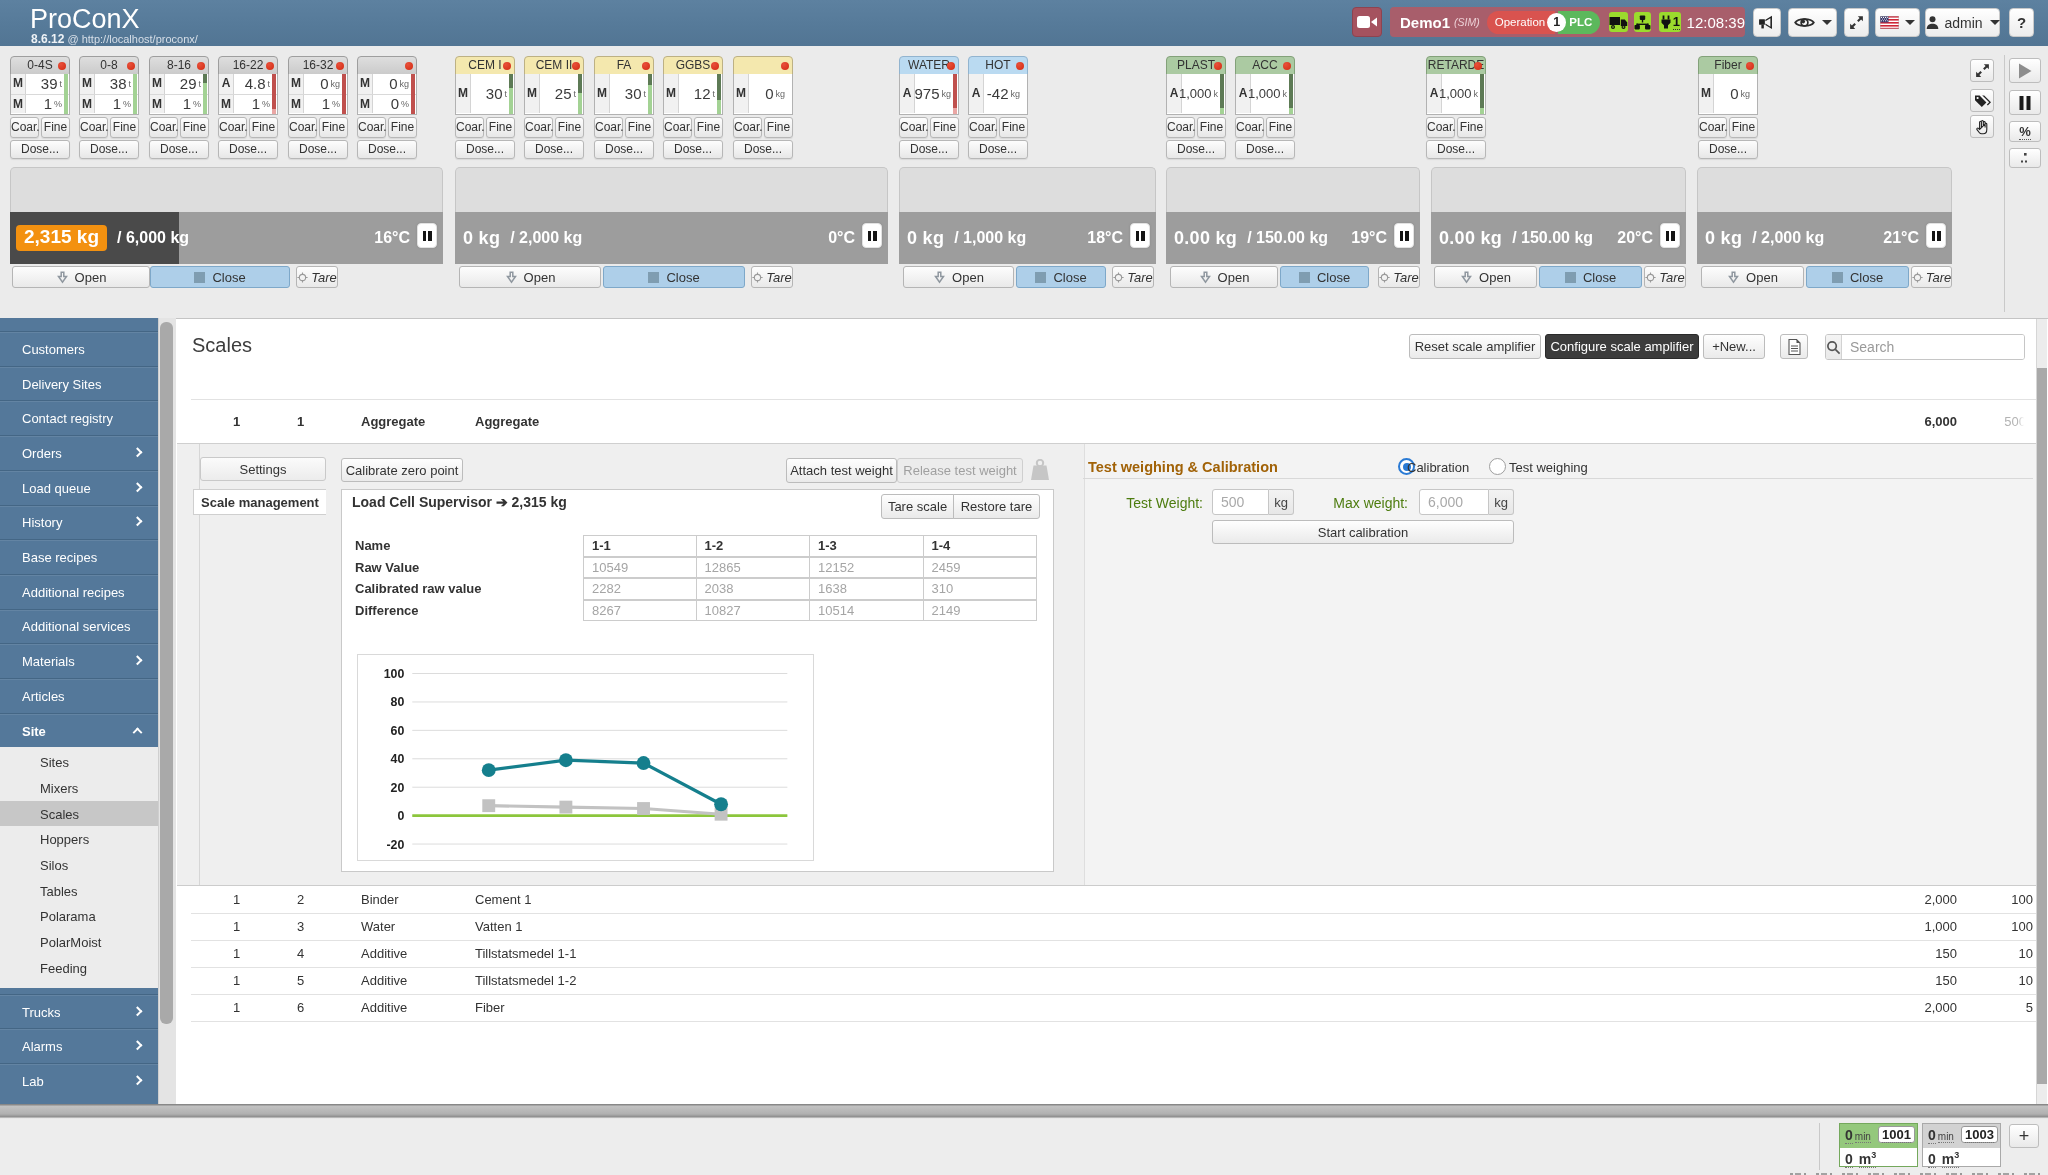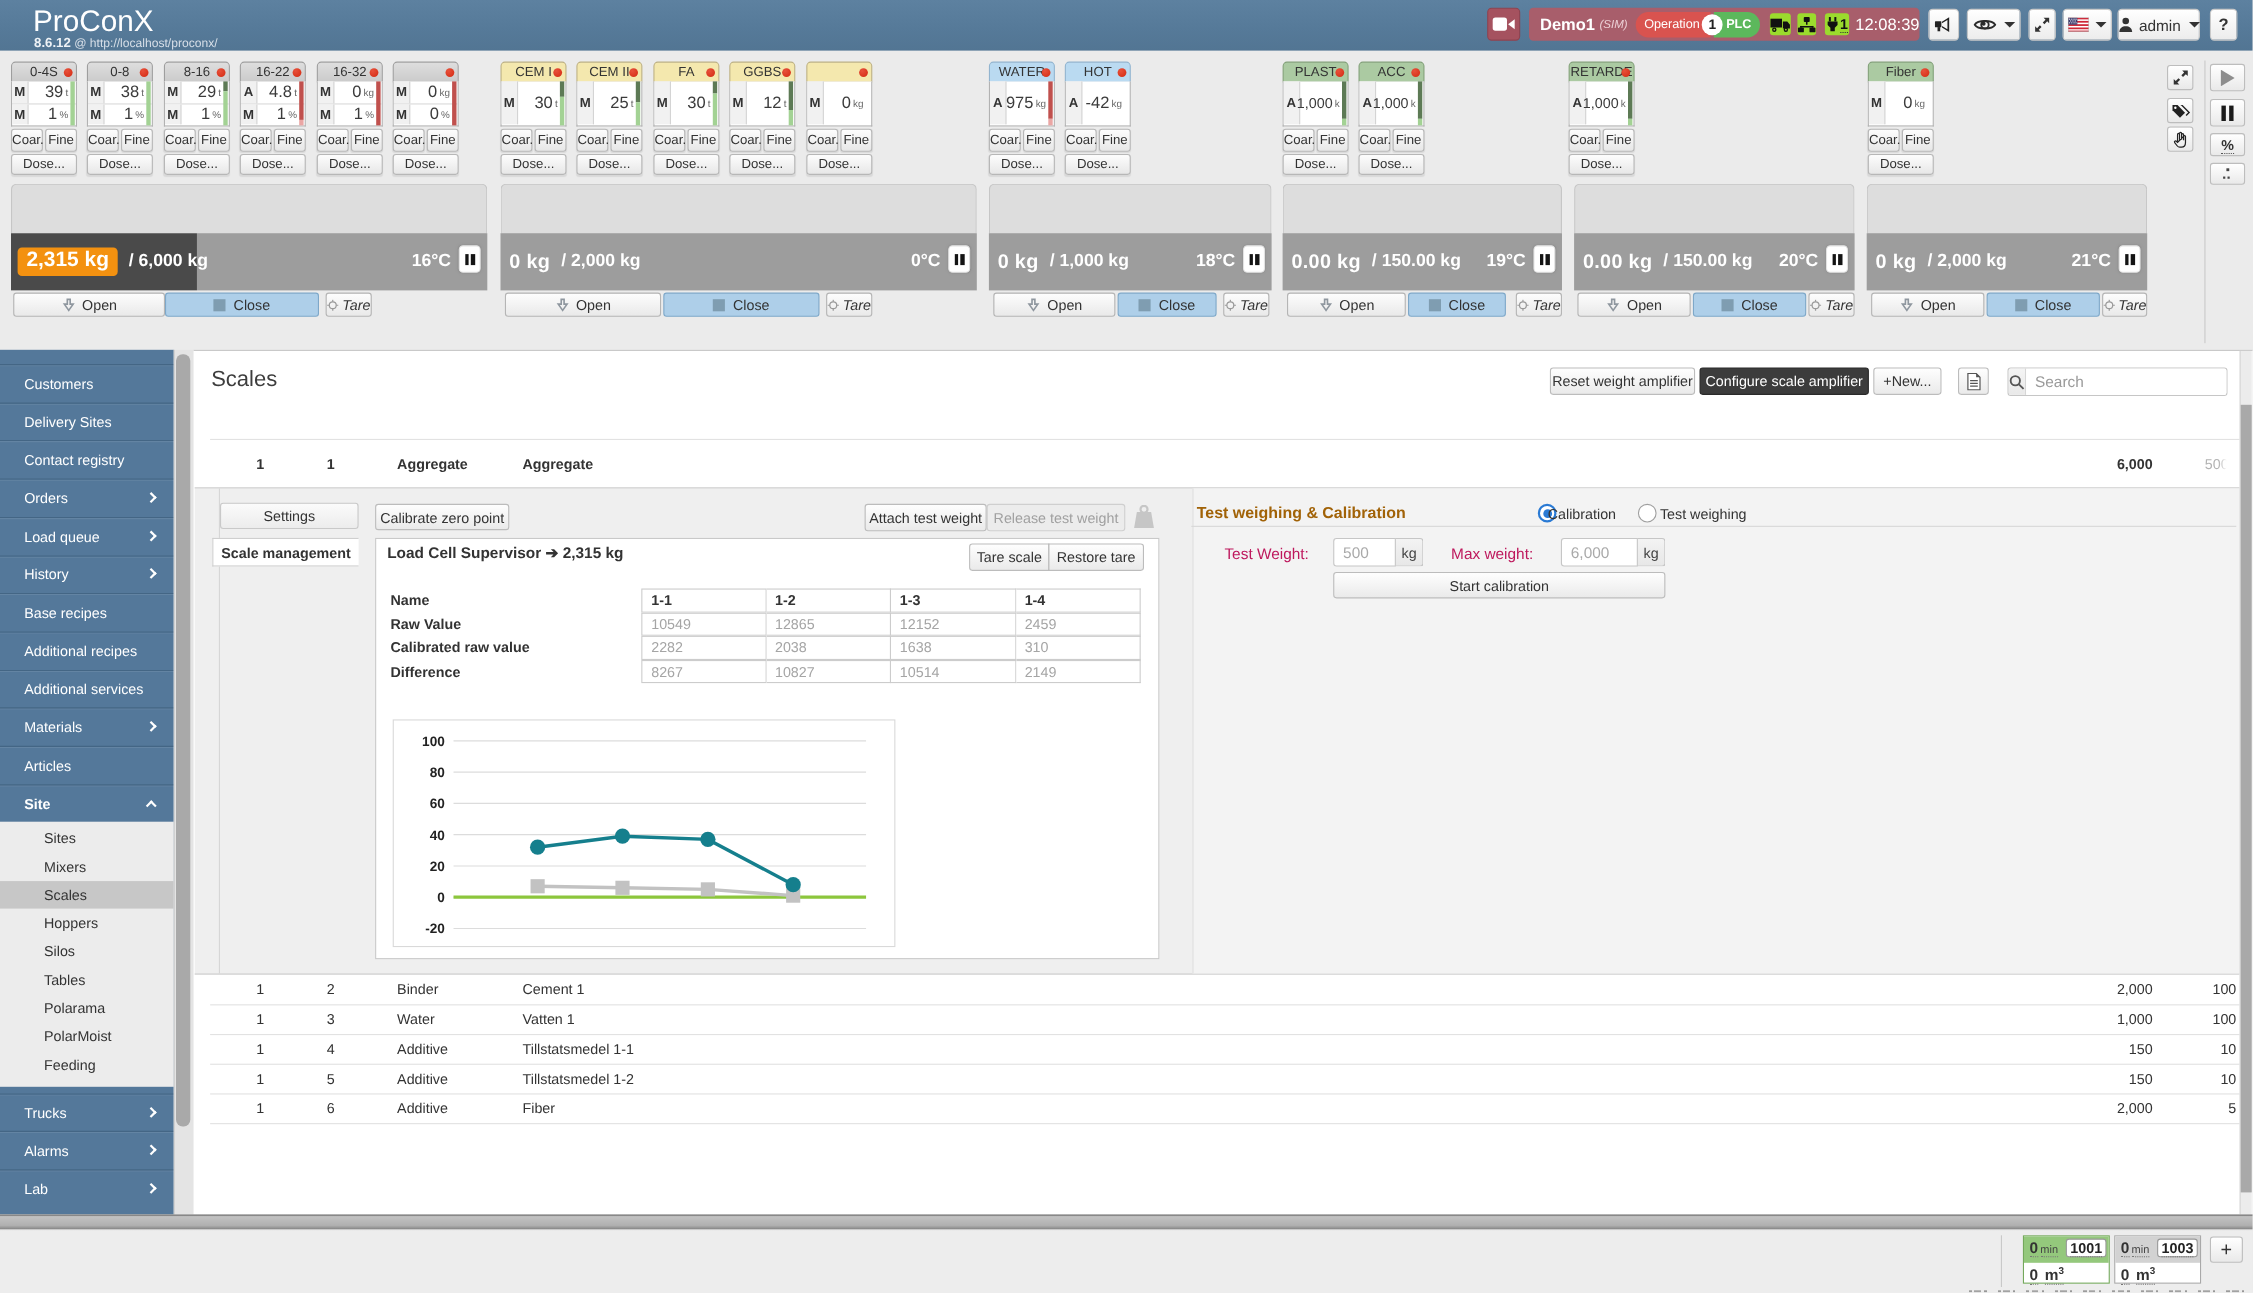--- a/index.html
+++ b/index.html
@@ -120,21 +120,21 @@
   #lc-title { left:352px; top:494px; font-weight:bold; font-size:14px; color:#333; }
   .lc-lbl { position:absolute; left:355px; font-weight:bold; font-size:13px; color:#333; }
   .lc-cell { position:absolute; border:1px solid #ccc; border-left:none; font-size:13px; padding-left:8px; display:flex; align-items:center; background:#fff; }
   .lc-cell.first { border-left:1px solid #ccc; }
   .lc-cell.hdr { font-weight:bold; color:#333; }
   .lc-cell.num { color:#a5a5a5; }
   .radio { position:absolute; width:17px; height:17px; border-radius:50%; background:#fff; border:1px solid #9f9f9f; }
   .radio.sel { border:2px solid #2a7ad4; }
   .radio.sel:after { content:""; position:absolute; left:2.5px; top:2.5px; width:8px; height:8px; border-radius:50%; background:#2a7ad4; }
   .rlabel { position:absolute; font-size:13px; color:#333; }
-  .flabel { position:absolute; font-size:14px; color:#be185d; text-align:center; }
+  .flabel { position:absolute; font-size:14px; color:#4d7c0f; text-align:right; }
   .finput { position:absolute; background:#fff; border:1px solid #c6c6c6; border-radius:3px 0 0 3px; font-size:14px; color:#a9a9a9;
       display:flex; align-items:center; padding-left:8px; }
   .faddon { position:absolute; background:linear-gradient(180deg,#f3f3f3,#e7e7e7); border:1px solid #c6c6c6; border-left:none; border-radius:0 3px 3px 0;
       font-size:13px; color:#444; display:flex; align-items:center; justify-content:center; }
 
   
   #main-vtrack { left:2036px; top:319px; width:11px; height:785px; background:#ececec; border-left:1px solid #d6d6d6; }
   #main-vthumb { left:2037px; top:368px; width:10px; height:716px; background:#a9a9a9; }
   #hsplit { left:0px; top:1104px; width:2048px; height:15px;
      background:linear-gradient(180deg,#888888 0,#888888 1px,#c2c2c2 2px,#b0b0b0 10px,#989898 12px,#8a8a8a 13px,#e2e2e2 14px,#ededed 15px); }
@@ -889,21 +889,21 @@
         <div class="lbl txt">Lab</div>
         <div class="chev chev-r"></div>
       </div>
     </div>
   <div id="side-scroll" class="abs"></div>
   <div id="side-thumb" class="abs" style="top:322px;height:702px;"></div>
 
   <div id="main-panel" class="abs"></div>
   <div id="page-title" class="abs txt">Scales</div>
   <div id="main-toolbar">
-      <div class="btn abs" style="left: 1409px; top: 334px; width: 132px; height: 25px;">Reset weight amplifier</div>
+      <div class="btn abs" style="left: 1409px; top: 334px; width: 132px; height: 25px;">Reset scale amplifier</div>
       <div class="btn btn-dark abs" style="left: 1545px; top: 334px; width: 154px; height: 25px;">Configure scale amplifier</div>
       <div class="btn abs" style="left: 1703px; top: 334px; width: 62px; height: 25px;">+New...</div>
       <div class="btn abs" style="left: 1780px; top: 334px; width: 28px; height: 25px;">
         <span style="display: inline-flex; align-items: center;">
           <svg width="13" height="16" viewBox="0 0 13 16">
             <path d="M1 .5h7.5L12 4v11.5H1z" fill="#fff" stroke="#555" stroke-width="1.1"></path>
             <path d="M8.5.5 12 4H8.5z" fill="#555"></path>
             <g stroke="#555" stroke-width="1">
               <path d="M3 7h7M3 9.5h7M3 12h7"></path>
             </g>

